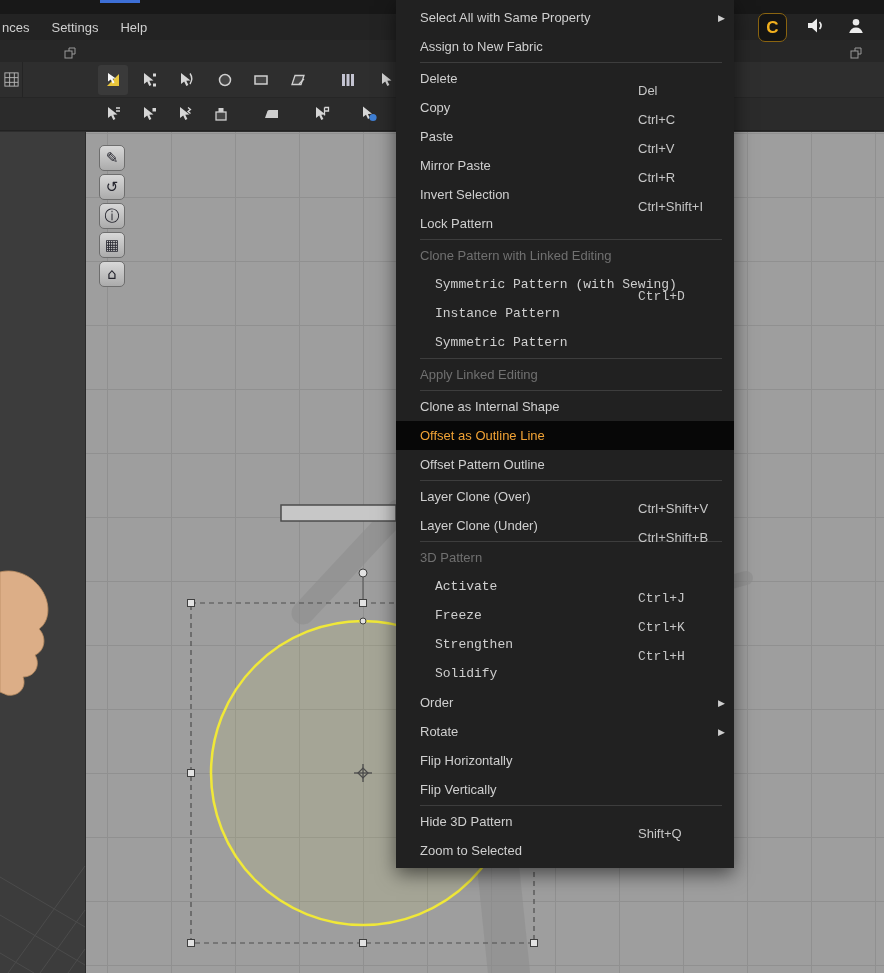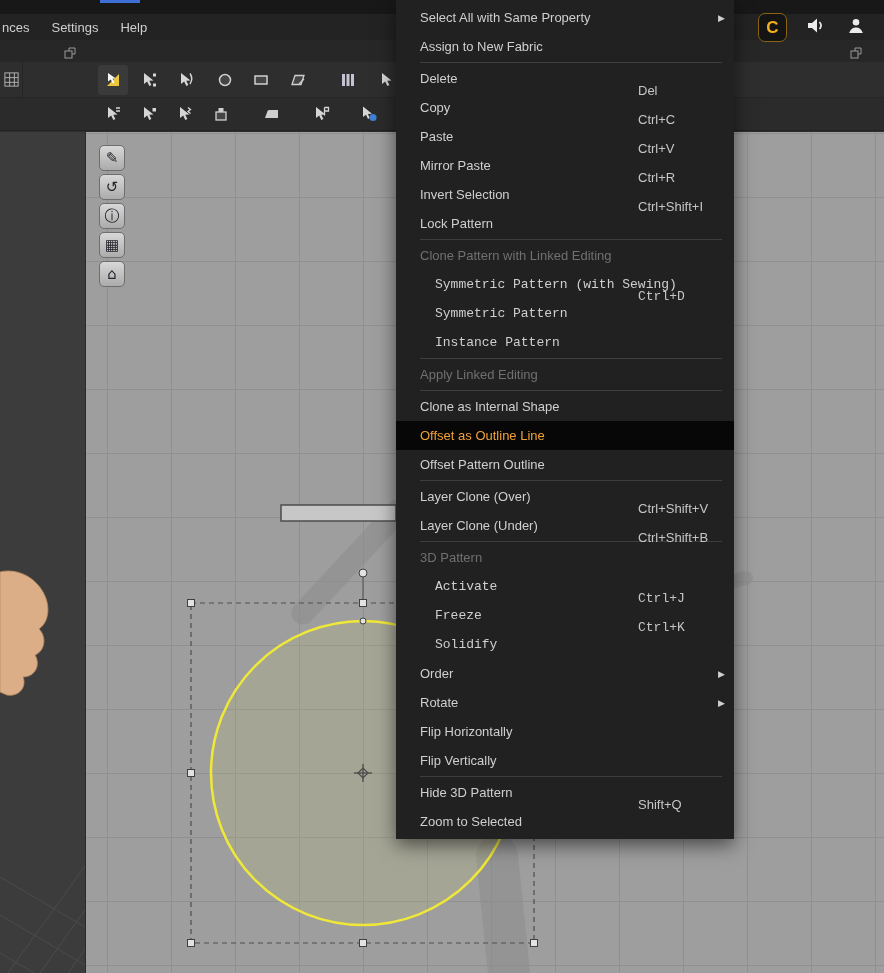--- a/index.html
+++ b/index.html
@@ -280,35 +280,36 @@
       <div class="menu-sep"></div>
       <div class="menu-item"><span class="mi-label">Delete</span><span class="mi-shortcut">Del</span></div>
       <div class="menu-item"><span class="mi-label">Copy</span><span class="mi-shortcut">Ctrl+C</span></div>
       <div class="menu-item"><span class="mi-label">Paste</span><span class="mi-shortcut">Ctrl+V</span></div>
       <div class="menu-item"><span class="mi-label">Mirror Paste</span><span class="mi-shortcut">Ctrl+R</span></div>
       <div class="menu-item"><span class="mi-label">Invert Selection</span><span class="mi-shortcut">Ctrl+Shift+I</span></div>
       <div class="menu-item"><span class="mi-label">Lock Pattern</span></div>
       <div class="menu-sep"></div>
       <div class="menu-item disabled"><span class="mi-label">Clone Pattern with Linked Editing</span></div>
       <div class="menu-item indent"><span class="mi-label">Symmetric Pattern (with Sewing)</span><span class="mi-shortcut">Ctrl+D</span></div>
+      <div class="menu-item indent"><span class="mi-label">Instance Pattern</span></div>
       <div class="menu-item indent"><span class="mi-label">Symmetric Pattern</span></div>
-      <div class="menu-item indent"><span class="mi-label">Instance Pattern</span></div>
       <div class="menu-sep"></div>
       <div class="menu-item disabled"><span class="mi-label">Apply Linked Editing</span></div>
       <div class="menu-sep"></div>
       <div class="menu-item"><span class="mi-label">Clone as Internal Shape</span></div>
       <div class="menu-item highlight"><span class="mi-label">Offset as Outline Line</span></div>
       <div class="menu-item"><span class="mi-label">Offset Pattern Outline</span></div>
       <div class="menu-sep"></div>
       <div class="menu-item"><span class="mi-label">Layer Clone (Over)</span><span class="mi-shortcut">Ctrl+Shift+V</span></div>
       <div class="menu-item"><span class="mi-label">Layer Clone (Under)</span><span class="mi-shortcut">Ctrl+Shift+B</span></div>
       <div class="menu-sep"></div>
       <div class="menu-item disabled"><span class="mi-label">3D Pattern</span></div>
       <div class="menu-item indent"><span class="mi-label">Activate</span><span class="mi-shortcut">Ctrl+J</span></div>
       <div class="menu-item indent"><span class="mi-label">Freeze</span><span class="mi-shortcut">Ctrl+K</span></div>
+      <div class="menu-item indent"><span class="mi-label">Strengthen</span><span class="mi-shortcut">Ctrl+H</span></div>
       <div class="menu-item indent"><span class="mi-label">Solidify</span></div>
       <div class="menu-item"><span class="mi-label">Order</span><span class="mi-arrow">▶</span></div>
       <div class="menu-item"><span class="mi-label">Rotate</span><span class="mi-arrow">▶</span></div>
       <div class="menu-item"><span class="mi-label">Flip Horizontally</span></div>
       <div class="menu-item"><span class="mi-label">Flip Vertically</span></div>
       <div class="menu-sep"></div>
       <div class="menu-item"><span class="mi-label">Hide 3D Pattern</span><span class="mi-shortcut">Shift+Q</span></div>
       <div class="menu-item"><span class="mi-label">Zoom to Selected</span></div>
     </div>
 

